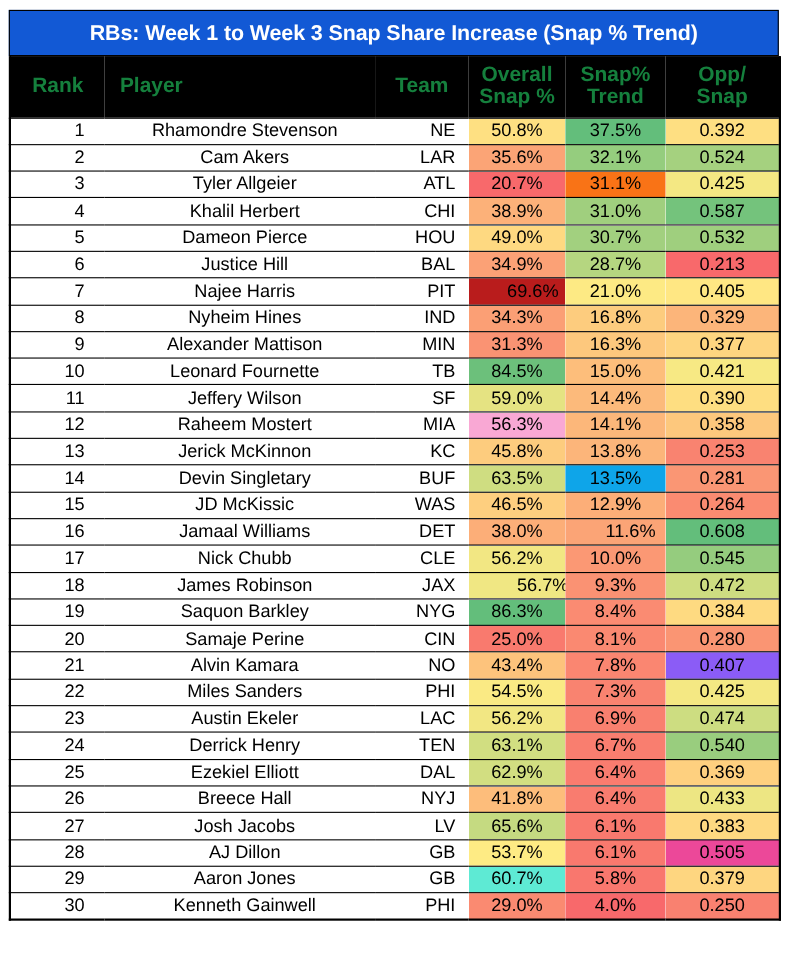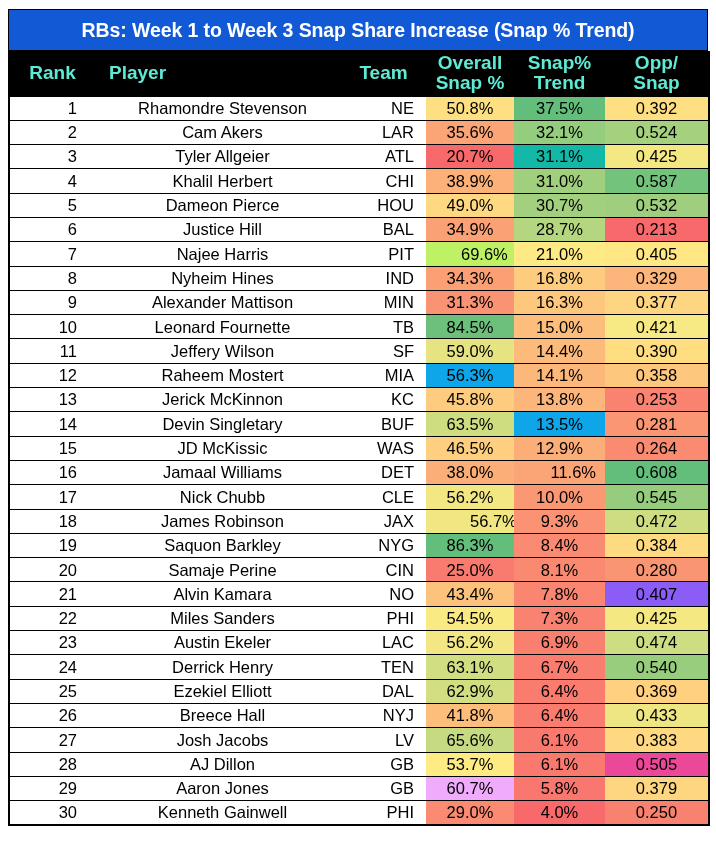--- a/index.html
+++ b/index.html
@@ -53,24 +53,24 @@
 
   table.grid col.c-rank   { width: 86px; }
   table.grid col.c-player { width: 246px; }
   table.grid col.c-team   { width: 85px; }
   table.grid col.c-snap   { width: 88px; }
   table.grid col.c-trend  { width: 91px; }
   table.grid col.c-opp    { width: 104px; }
 
   thead th {
     background: #000000;
-    color: #5eead4;
+    color: #15803d;
     font-size: 19px;
     font-weight: bold;
-    height: 45px;
+    height: 56px;
     padding: 0 8px;
     border: none;
     box-sizing: border-box;
     vertical-align: middle;
     line-height: 1.06;
   }
   thead th.h-rank   { text-align: center; }
   thead th.h-player { text-align: left; padding-left: 14px; }
   thead th.h-team   { text-align: center; }
   thead th.h-num    { text-align: center; }
@@ -139,21 +139,21 @@
           <td class="team">LAR</td>
           <td class="num heat" style="background: rgb(251, 164, 118);">35.6%</td>
           <td class="num heat" style="background: rgb(149, 205, 126);">32.1%</td>
           <td class="num heat" style="background: rgb(165, 209, 127);">0.524</td>
         </tr>
         <tr>
           <td class="rank">3</td>
           <td class="player">Tyler Allgeier</td>
           <td class="team">ATL</td>
           <td class="num heat" style="background: rgb(248, 105, 107);">20.7%</td>
-          <td class="num heat" style="background: #14b8a6;">31.1%</td>
+          <td class="num heat" style="background: #f97316;">31.1%</td>
           <td class="num heat" style="background: rgb(244, 232, 131);">0.425</td>
         </tr>
         <tr>
           <td class="rank">4</td>
           <td class="player">Khalil Herbert</td>
           <td class="team">CHI</td>
           <td class="num heat" style="background: rgb(252, 177, 121);">38.9%</td>
           <td class="num heat" style="background: rgb(160, 207, 126);">31.0%</td>
           <td class="num heat" style="background: rgb(116, 195, 124);">0.587</td>
         </tr>
@@ -170,21 +170,21 @@
           <td class="player">Justice Hill</td>
           <td class="team">BAL</td>
           <td class="num heat" style="background: rgb(251, 161, 118);">34.9%</td>
           <td class="num heat" style="background: rgb(181, 214, 128);">28.7%</td>
           <td class="num heat" style="background: rgb(248, 105, 107);">0.213</td>
         </tr>
         <tr>
           <td class="rank">7</td>
           <td class="player">Najee Harris</td>
           <td class="team">PIT</td>
-          <td class="num heat" style="background: #bef264; padding-left: 35px;">69.6%</td>
+          <td class="num heat" style="background: #b91c1c; padding-left: 35px;">69.6%</td>
           <td class="num heat" style="background: rgb(253, 234, 132);">21.0%</td>
           <td class="num heat" style="background: rgb(255, 231, 131);">0.405</td>
         </tr>
         <tr>
           <td class="rank">8</td>
           <td class="player">Nyheim Hines</td>
           <td class="team">IND</td>
           <td class="num heat" style="background: rgb(251, 159, 117);">34.3%</td>
           <td class="num heat" style="background: rgb(253, 204, 126);">16.8%</td>
           <td class="num heat" style="background: rgb(252, 181, 122);">0.329</td>
@@ -210,21 +210,21 @@
           <td class="player">Jeffery Wilson</td>
           <td class="team">SF</td>
           <td class="num heat" style="background: rgb(229, 227, 130);">59.0%</td>
           <td class="num heat" style="background: rgb(252, 186, 123);">14.4%</td>
           <td class="num heat" style="background: rgb(254, 222, 129);">0.390</td>
         </tr>
         <tr>
           <td class="rank">12</td>
           <td class="player">Raheem Mostert</td>
           <td class="team">MIA</td>
-          <td class="num heat" style="background: #0ea5e9; margin-top: 40px;">56.3%</td>
+          <td class="num heat" style="background: #f9a8d4; margin-top: 40px;">56.3%</td>
           <td class="num heat" style="background: rgb(252, 183, 122);">14.1%</td>
           <td class="num heat" style="background: rgb(253, 200, 125);">0.358</td>
         </tr>
         <tr>
           <td class="rank">13</td>
           <td class="player">Jerick McKinnon</td>
           <td class="team">KC</td>
           <td class="num heat" style="background: rgb(253, 204, 126);">45.8%</td>
           <td class="num heat" style="background: rgb(252, 181, 122);">13.8%</td>
           <td class="num heat" style="background: rgb(249, 131, 112);">0.253</td>
@@ -346,21 +346,21 @@
           <td class="player">AJ Dillon</td>
           <td class="team">GB</td>
           <td class="num heat" style="background: rgb(254, 235, 132);">53.7%</td>
           <td class="num heat" style="background: rgb(249, 121, 110);">6.1%</td>
           <td class="num heat" style="background: #ec4899;">0.505</td>
         </tr>
         <tr>
           <td class="rank">29</td>
           <td class="player">Aaron Jones</td>
           <td class="team">GB</td>
-          <td class="num heat" style="background: #f0abfc;">60.7%</td>
+          <td class="num heat" style="background: #5eead4;">60.7%</td>
           <td class="num heat" style="background: rgb(249, 119, 110);">5.8%</td>
           <td class="num heat" style="background: rgb(254, 214, 128);">0.379</td>
         </tr>
         <tr>
           <td class="rank">30</td>
           <td class="player">Kenneth Gainwell</td>
           <td class="team">PHI</td>
           <td class="num heat" style="background: rgb(250, 138, 113);">29.0%</td>
           <td class="num heat" style="background: rgb(248, 105, 107);">4.0%</td>
           <td class="num heat" style="background: rgb(249, 129, 112);">0.250</td>

